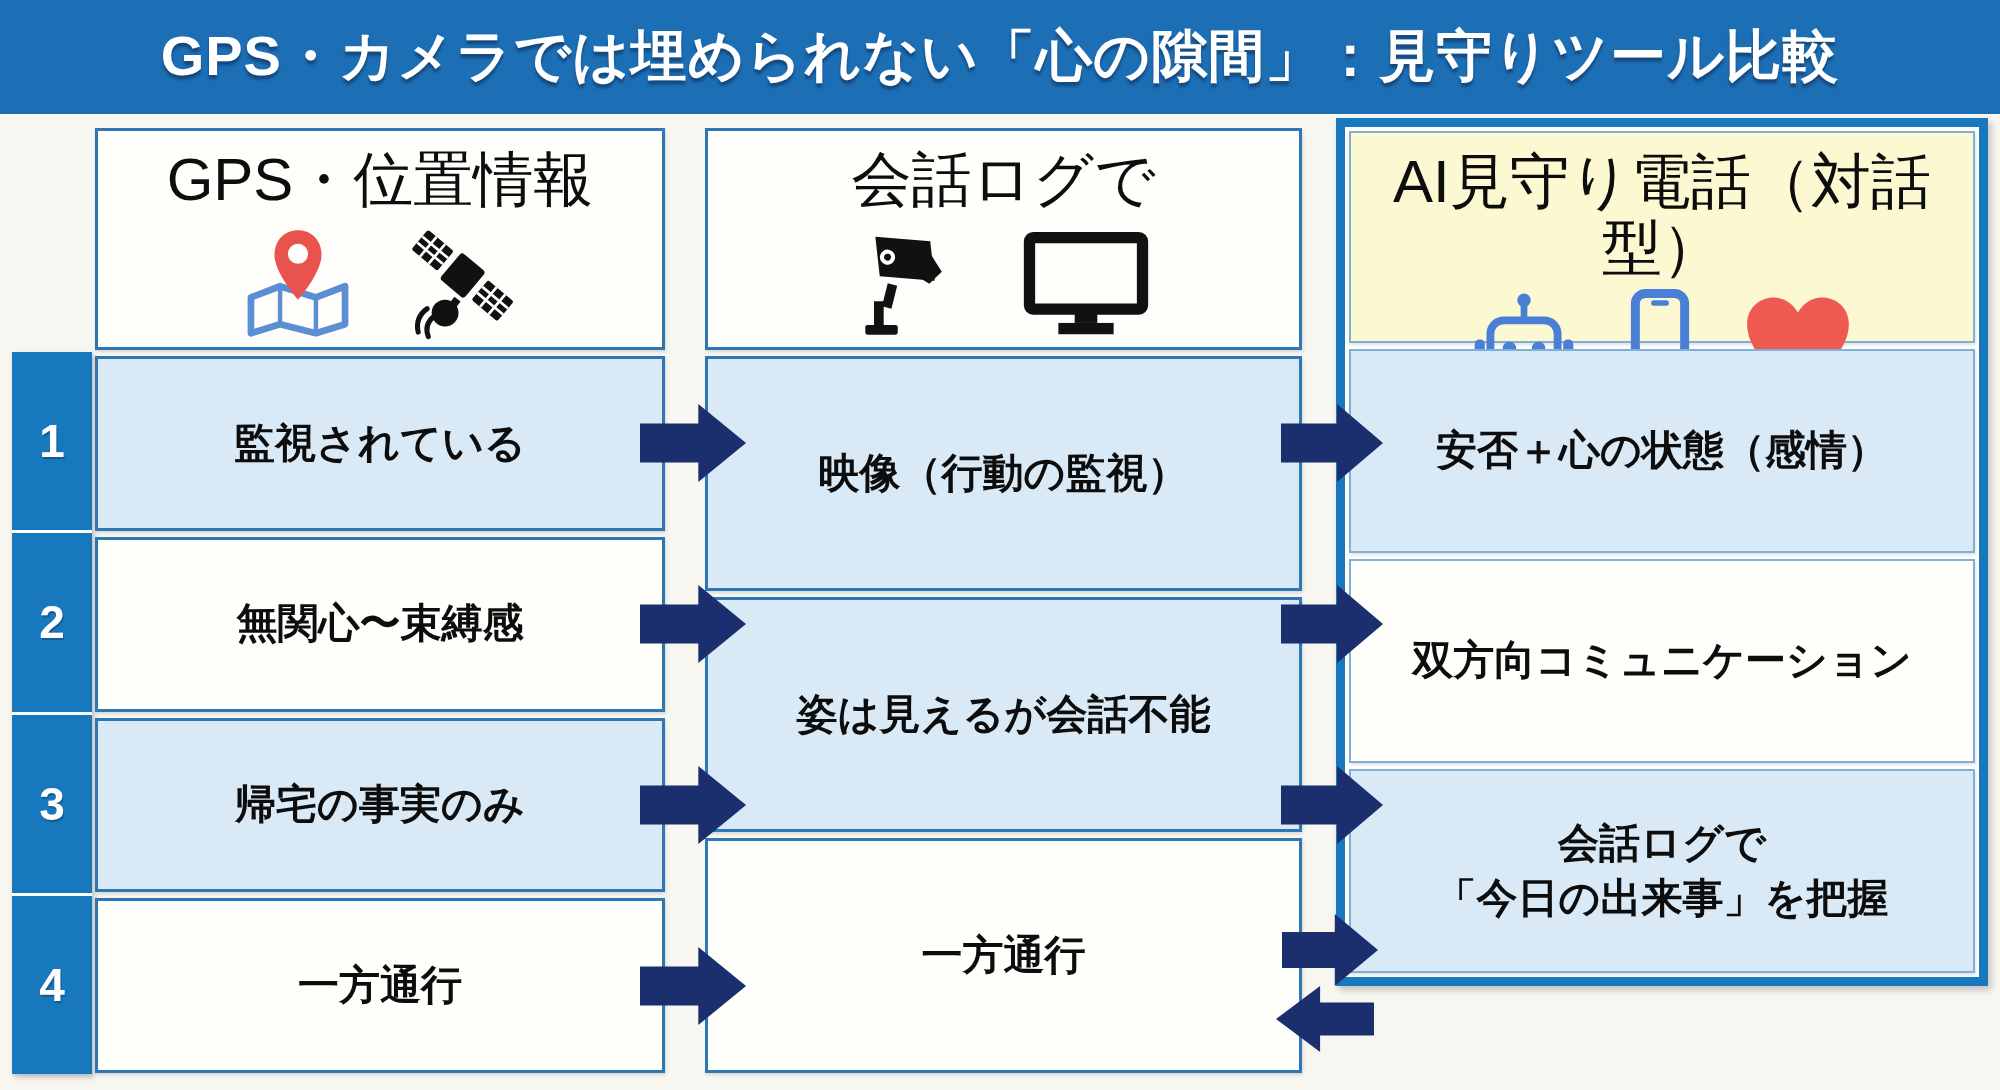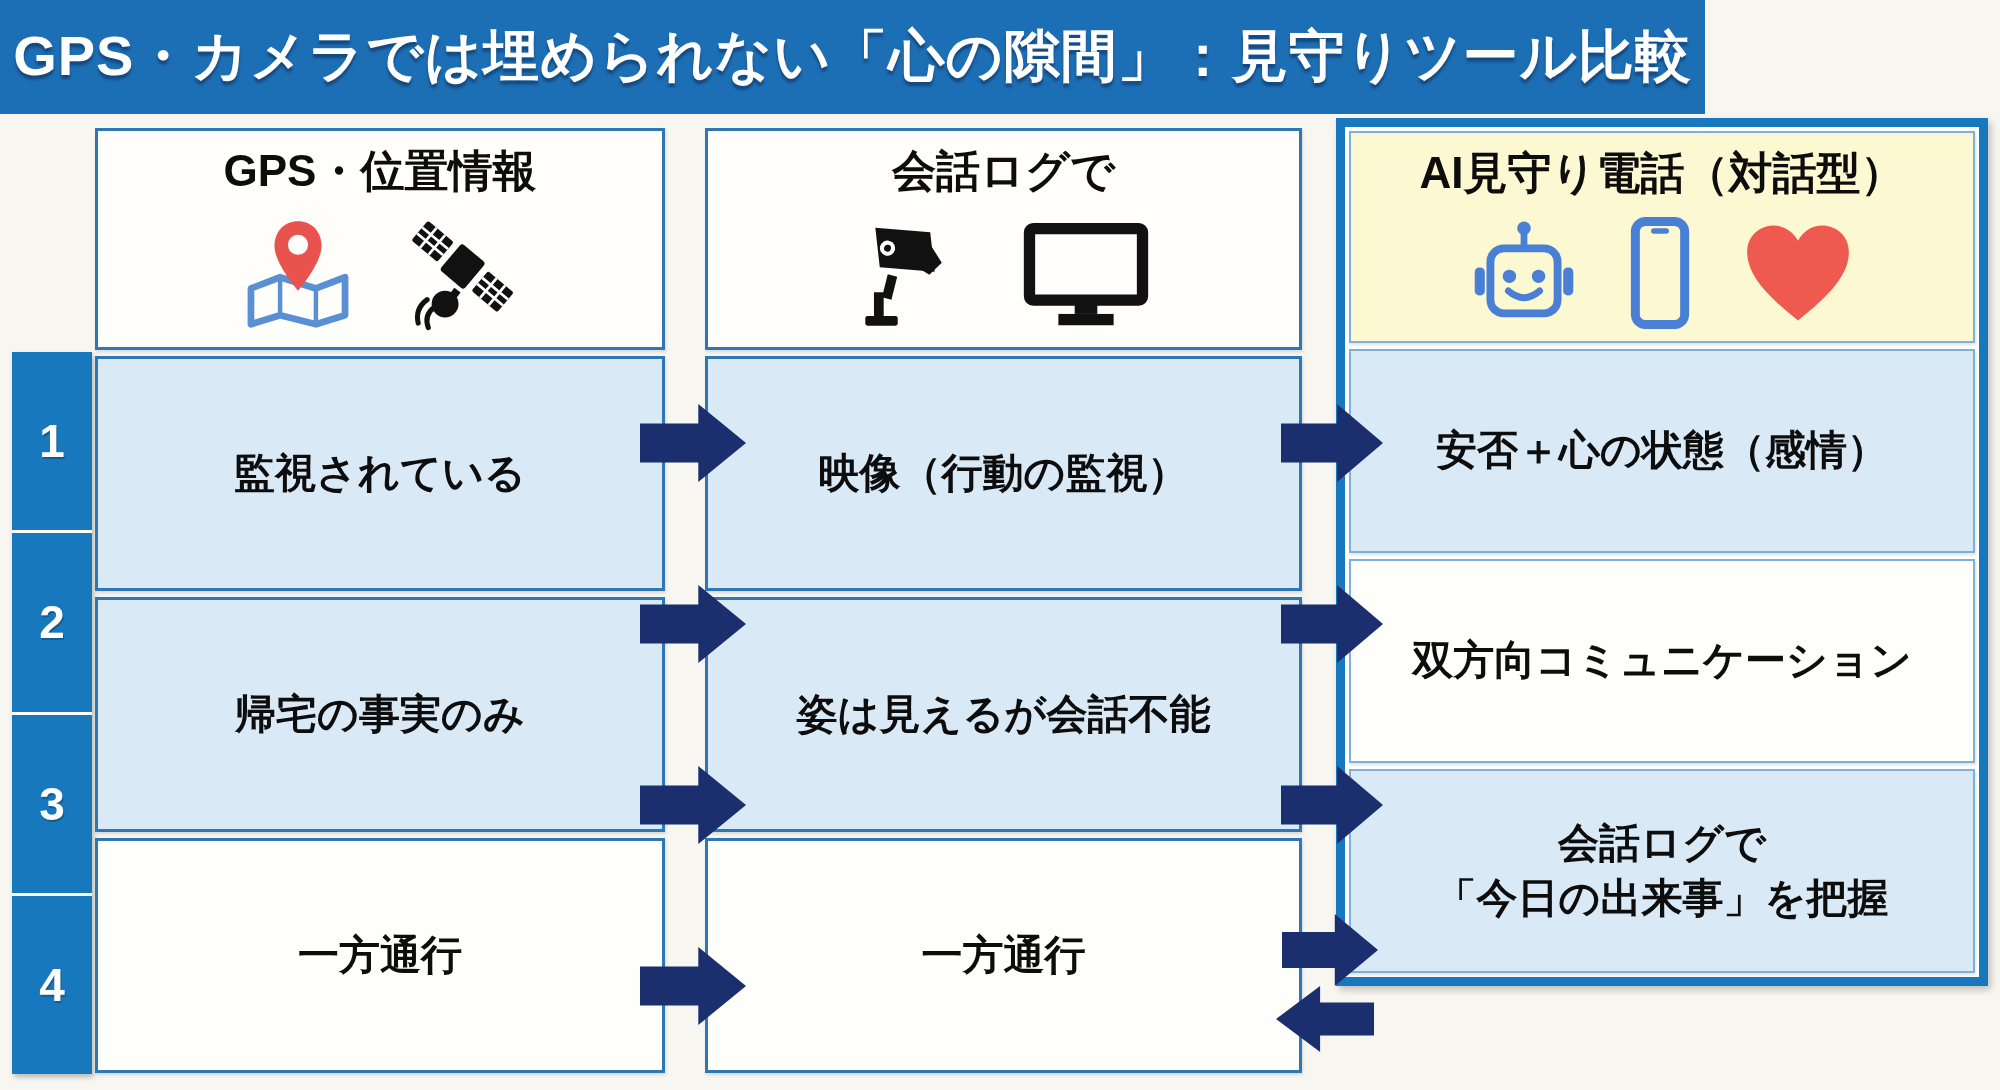--- a/index.html
+++ b/index.html
@@ -3,21 +3,21 @@
 <meta charset="utf-8">
 <style>
   html,body{margin:0;padding:0;}
   .stage{
     position:relative;width:2000px;height:1090px;overflow:hidden;
     background:#f7f6f1;
     font-family:"Liberation Sans","DejaVu Sans",sans-serif;
   }
   
   .title-bar{
-    position:absolute;left:0;top:0;width:1705px;height:114px;
+    position:absolute;left:0;top:0;width:2000px;height:114px;
     background:#1d6fb5;display:flex;align-items:center;justify-content:center;
   }
   .title-bar h1{
     margin:0;color:#ffffff;font-size:56px;font-weight:bold;letter-spacing:1px;
     text-shadow:0 4px 3px rgba(8,25,60,.45);
   }
   
   .num-strip{
     position:absolute;left:12px;top:352px;width:80px;height:722px;
     background:#1878bd;display:flex;flex-direction:column;
@@ -47,21 +47,21 @@
     box-sizing:border-box;border:3px solid #2f76b5;
     display:flex;align-items:center;justify-content:center;text-align:center;
     box-shadow:1px 2px 3px rgba(0,0,0,.12);
   }
   .header-cell{
     height:222px;flex:none;flex-direction:column;justify-content:flex-start;
     padding-top:16px;gap:8px;background:#fffefb;
   }
   .col3-wrap .header-cell{height:212px;background:#fbf8d2;}
   .col3-wrap .cell{border-width:2px;border-color:#7fb0d8;}
-  .header-label{font-size:44px;font-weight:bold;color:#0d0d0d;line-height:1.1;}
+  .header-label{font-size:60px;font-weight:normal;color:#0d0d0d;line-height:1.1;}
   .icon-row{flex:1;display:flex;align-items:center;justify-content:center;gap:46px;}
   .row-cell{
     flex:1;font-size:41px;font-weight:bold;color:#0d0d0d;
     line-height:1.35;white-space:pre-line;
   }
   .bg-blue{background:#d9eaf6;}
   .bg-white{background:#fefefb;}
   
   .arrow{position:absolute;background:#1b2f6e;z-index:5;filter:drop-shadow(1px 2px 1px rgba(0,0,0,.3));}
   .arrow.dir-right{clip-path:polygon(0 25%,55% 25%,55% 0,100% 50%,55% 100%,55% 75%,0 75%);}
@@ -111,20 +111,21 @@
               <path d="M10 31 V54 M20 31 V54 M0 39 H30 M0 46 H30 M80 31 V54 M90 31 V54 M70 39 H100 M70 46 H100" stroke="#ffffff" stroke-width="2.4"></path>
             </g>
             <circle cx="34" cy="76" r="12" fill="#111111"></circle>
             <rect x="38" y="62" width="7" height="12" fill="#111111" transform="rotate(38 41 68)"></rect>
             <path d="M10 93 Q7 80 18 72 M19 97 Q15 86 24 79" stroke="#111111" stroke-width="4.5" fill="none" stroke-linecap="round"></path>
           </svg>
         </span>
       </div>
     </div>
     <div class="cell row-cell bg-blue">監視されている</div>
+    <div class="cell row-cell bg-white">無関心〜束縛感</div>
     <div class="cell row-cell bg-blue">帰宅の事実のみ</div>
     <div class="cell row-cell bg-white">一方通行</div>
   </section>
 
   <section class="col col-2">
     <div class="cell header-cell">
       <div class="header-label">会話ログで</div>
       <div class="icon-row">
         <span>
           <svg width="118" height="108" viewBox="0 0 100 100">

